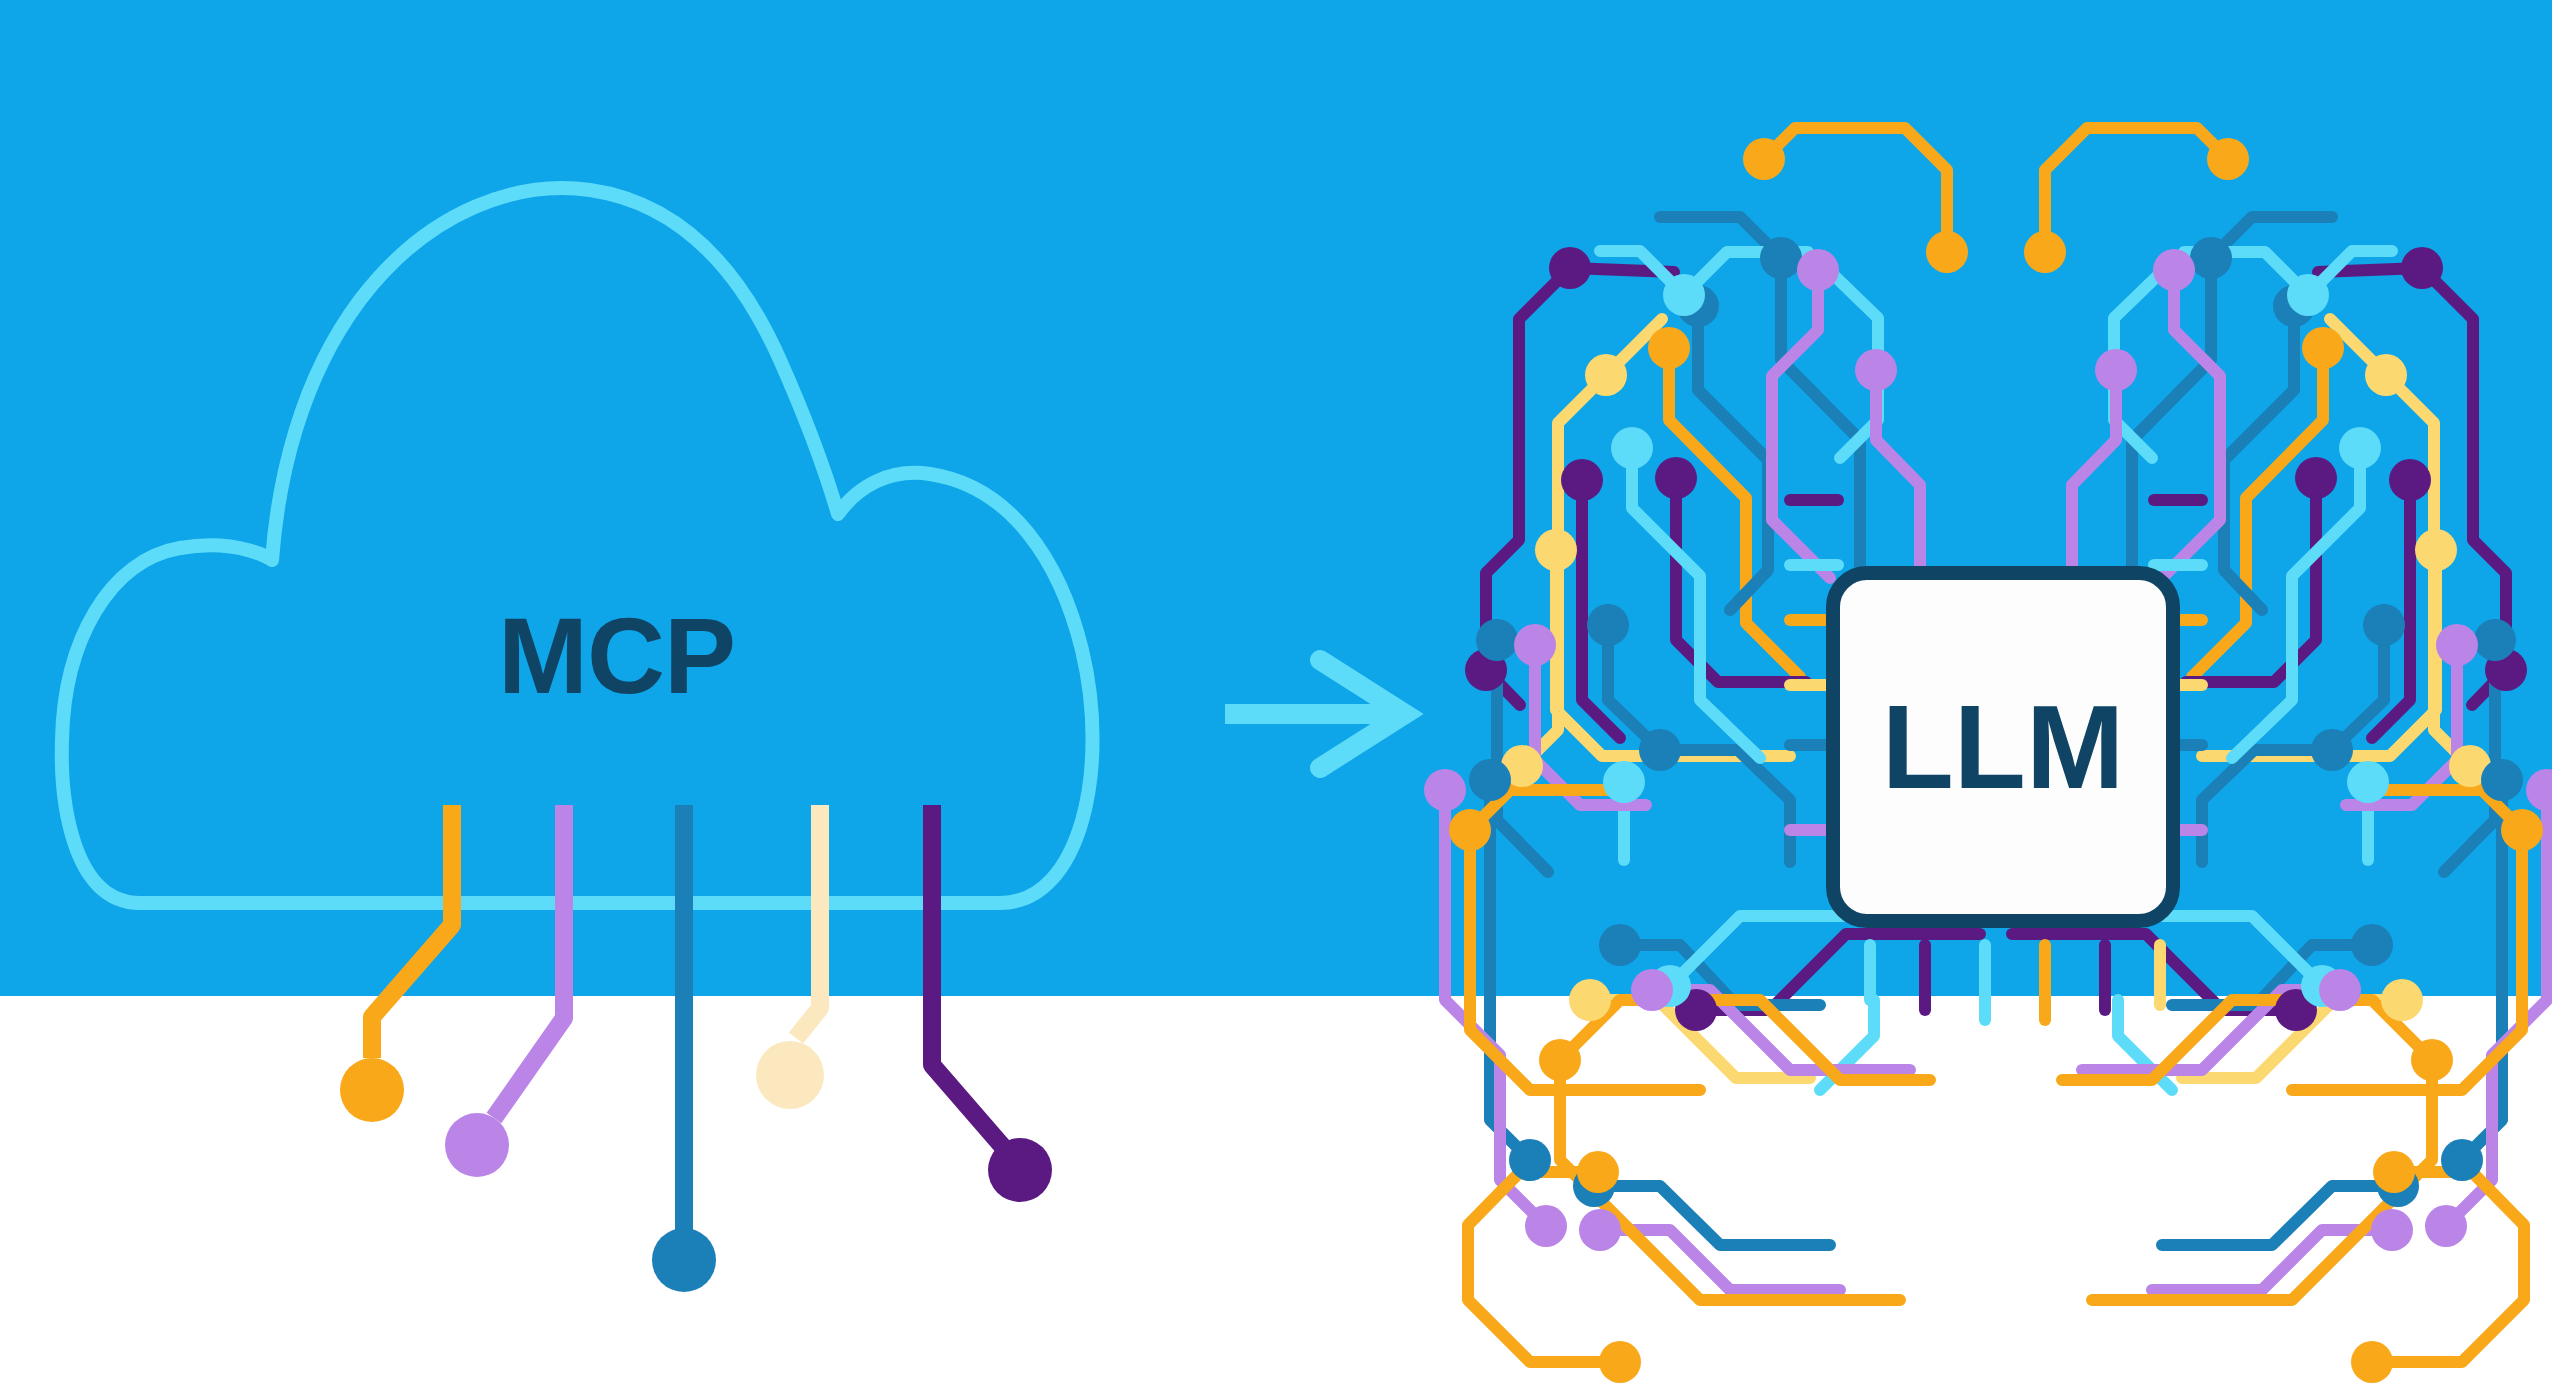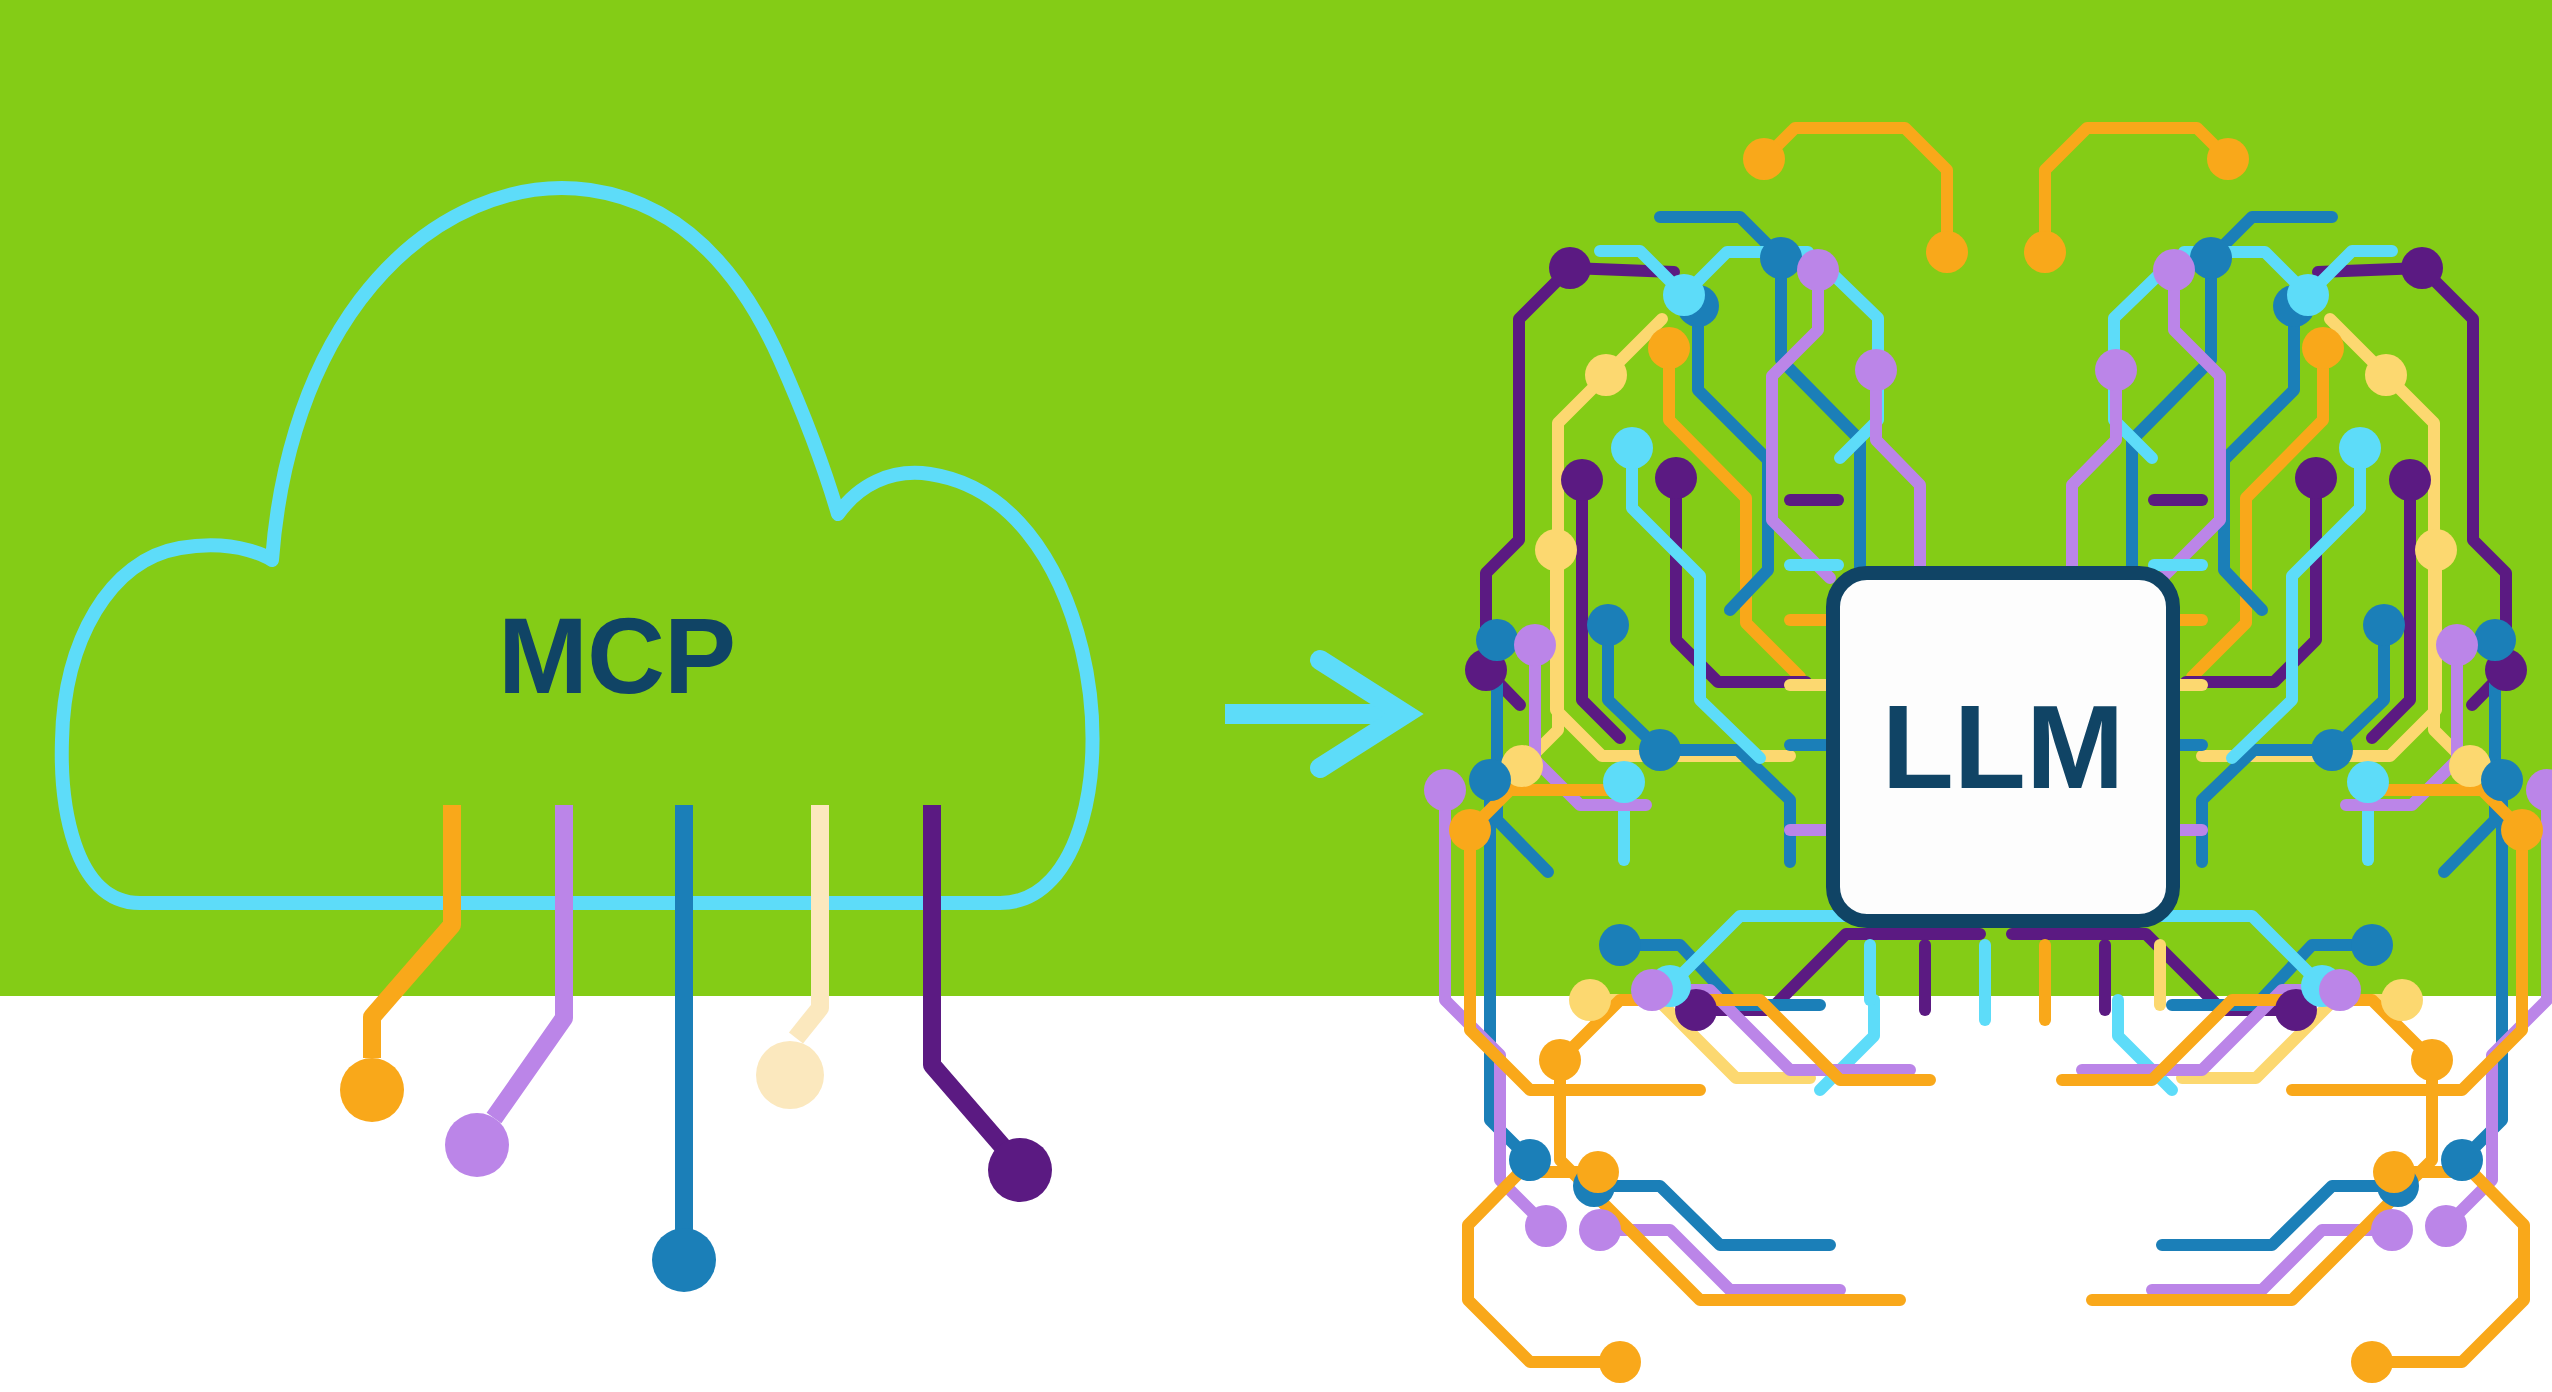--- a/index.html
+++ b/index.html
@@ -1,17 +1,17 @@
 <!DOCTYPE html>
 <html><head>
 <meta charset="utf-8">
 <style>
   html,body{margin:0;padding:0;background:#ffffff;}
   body{width:2552px;height:1392px;overflow:hidden;font-family:"Liberation Sans",sans-serif;}
-  #stage{position:relative;width:2552px;height:996px;background:#84cc16;}
+  #stage{position:relative;width:2552px;height:996px;background:#0ea5e9;}
   svg{display:block;}
   .lbl{font-family:"Liberation Sans",sans-serif;font-weight:bold;}
 </style>
 </head>
 <body>
 
 <div id="stage">
 <svg width="2552" height="1392" viewBox="0 0 2552 1392" xmlns="http://www.w3.org/2000/svg">
 
   <defs>

